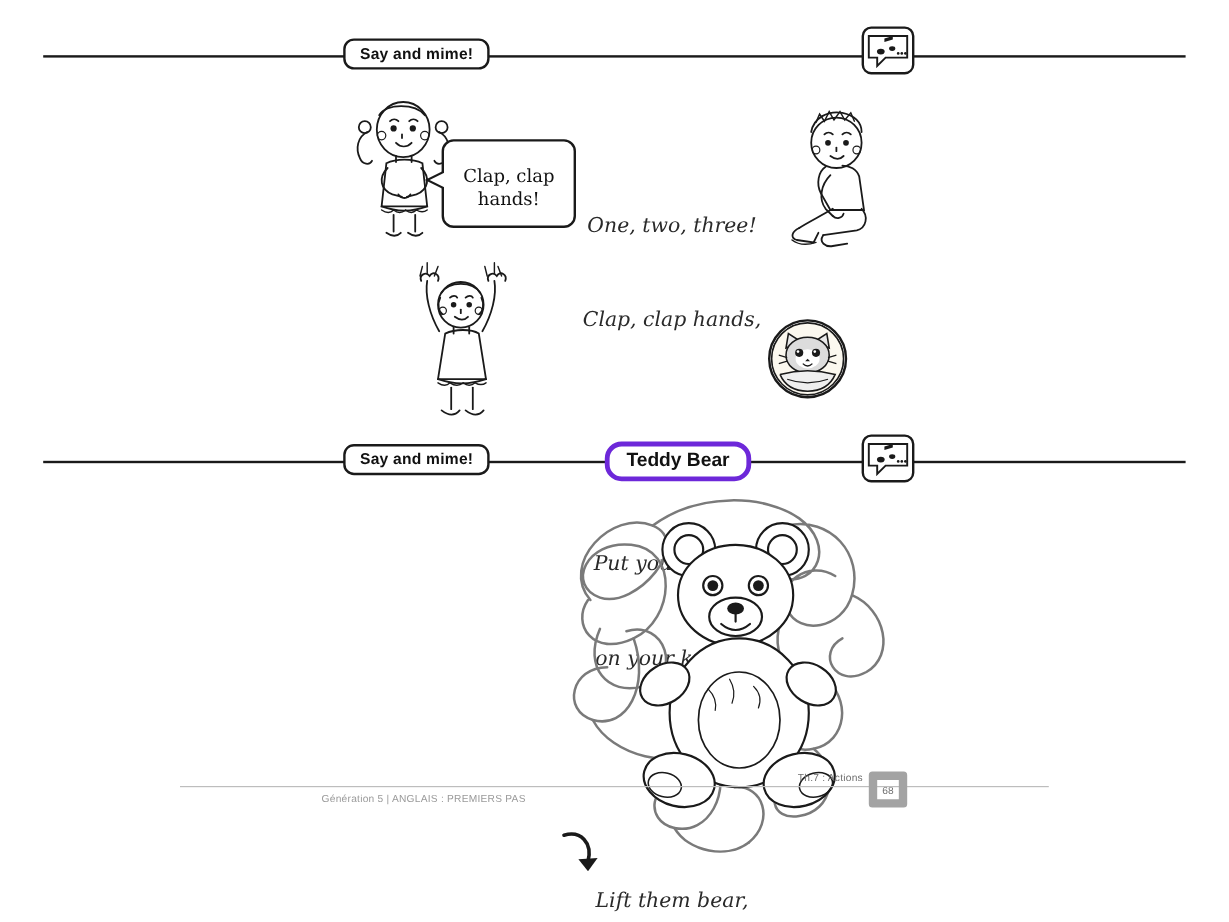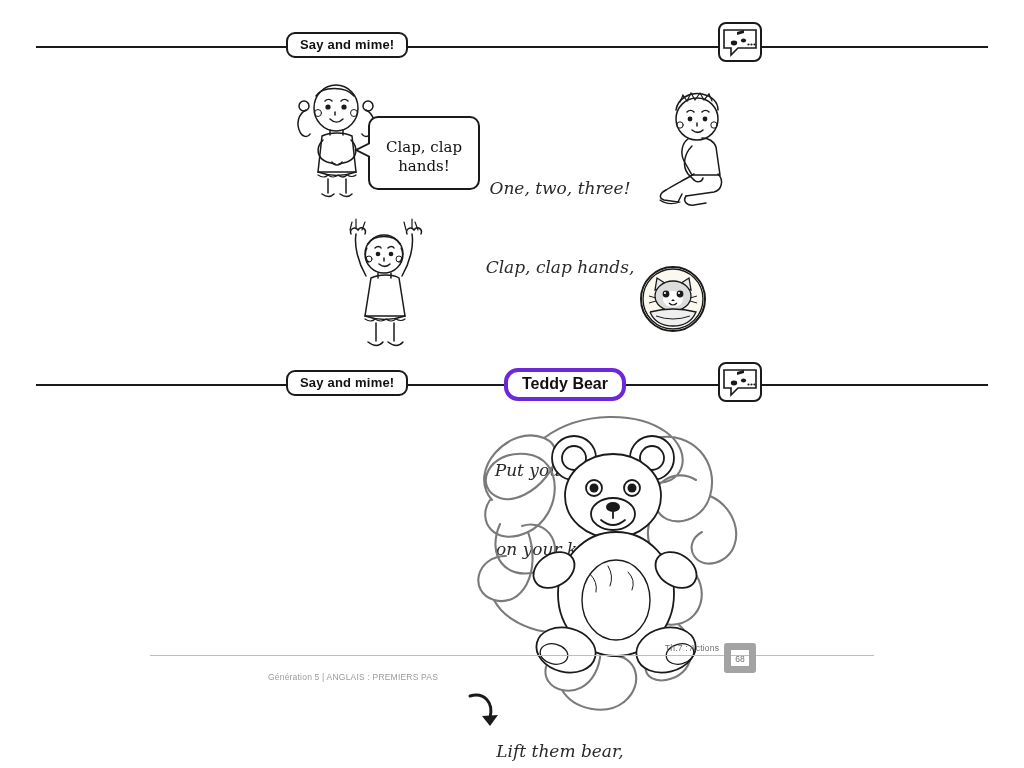--- a/index.html
+++ b/index.html
@@ -137,21 +137,21 @@
     position: absolute;
     left: 150px;
     right: 150px;
     bottom: 34px;
     height: 1px;
     background: #bdbdbd;
   }
   .footer-left {
     position: absolute;
     left: 268px;
-    bottom: 8px;
+    bottom: 20px;
     font-size: 8.5px;
     color: #9a9a9a;
     letter-spacing: .2px;
   }
   .footer-right {
     position: absolute;
     right: 268px;
     bottom: 17px;
     font-size: 8.5px;
     color: #6e6e6e;

